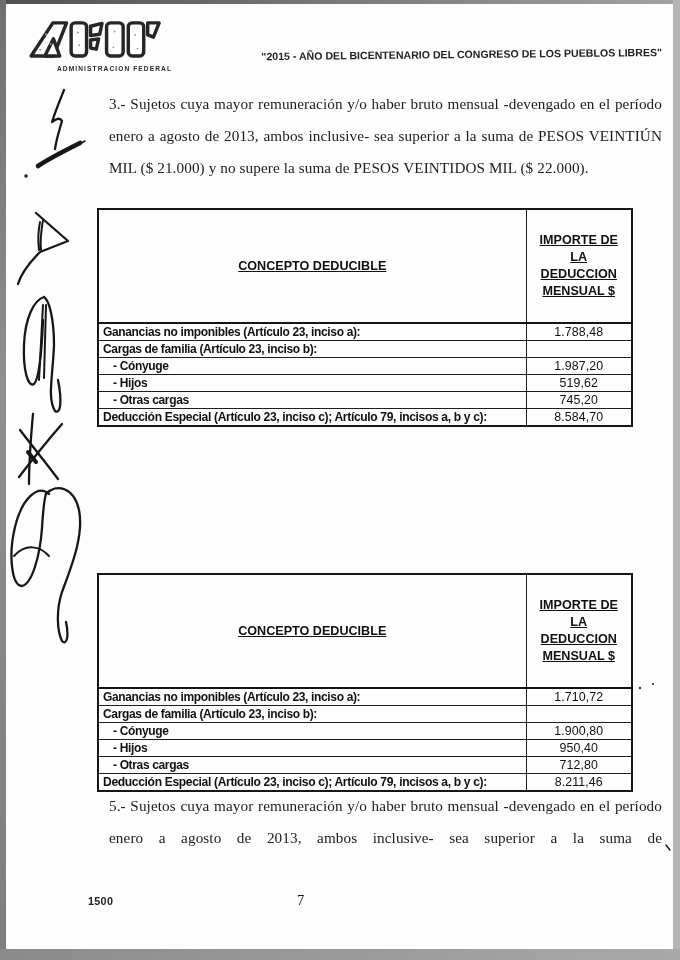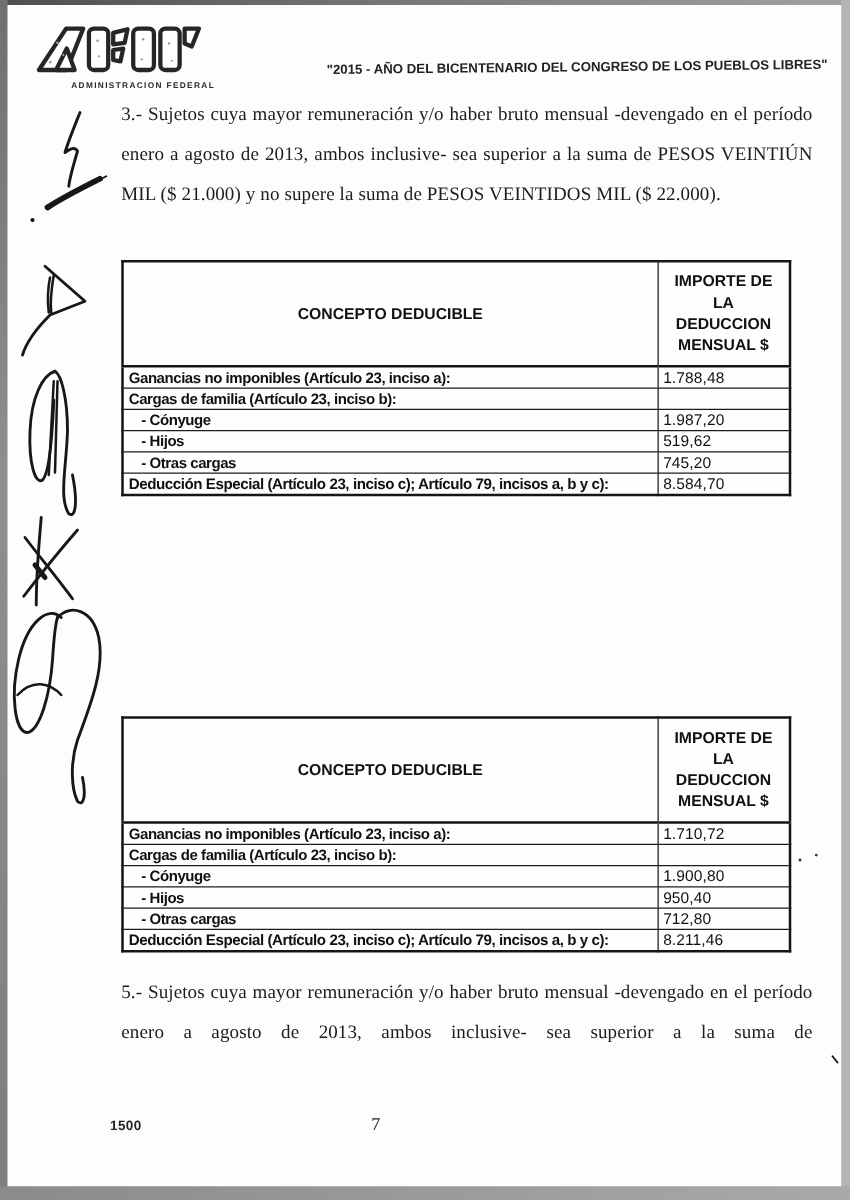--- a/index.html
+++ b/index.html
@@ -21,47 +21,47 @@
     font-size:6.6px;font-weight:bold;letter-spacing:1.1px;color:#2a2a2a;white-space:nowrap;
   }
   .legend{
     position:absolute;right:18px;top:46px;width:420px;text-align:right;
     font-family:"Liberation Sans",sans-serif;font-size:10.6px;font-weight:bold;color:#222;
     transform:rotate(-0.6deg);transform-origin:right center;white-space:nowrap;
   }
 
   
   .para{
-    position:absolute;left:97px;width:553px;margin:0;
+    position:absolute;left:97px;width:553px;margin:12px;
     font-size:15.2px;line-height:32px;text-align:justify;letter-spacing:0.1px;color:#1c1c1c;
   }
   .para.p3{top:76px;}
   .para.p4{top:435px;}
   .para.p5{top:778px;text-align-last:justify;}
 
   
   table.deduction{
     position:absolute;left:97px;width:534px;border-collapse:collapse;
     border:2.4px solid #161616;table-layout:fixed;background:#fefefe;
     font-family:"Liberation Sans",sans-serif;color:#101010;
   }
   table.t1{top:208px;} table.t2{top:573px;}
   table.deduction col.c1{width:428px;} table.deduction col.c2{width:106px;}
   table.deduction th{
     border:1.5px solid #1d1d1d;border-bottom:2.2px solid #141414;
     height:78px;font-size:12.6px;font-weight:bold;text-align:center;vertical-align:middle;
-    line-height:17px;padding:2px 6px;
+    line-height:17px;padding:17px 6px;text-decoration:underline;
   }
   table.deduction td{
     border:1.5px solid #1d1d1d;height:16px;padding:0 4px;vertical-align:middle;
     overflow:hidden;white-space:nowrap;margin-top:23px;
   }
   td.lbl{font-size:12px;font-weight:bold;letter-spacing:-0.35px;text-align:left;}
   td.lbl.indent{padding-left:14px;}
-  td.val{font-size:12.4px;text-align:left;letter-spacing:0.1px;padding-right:3px;}
+  td.val{font-size:12.4px;text-align:center;letter-spacing:0.1px;padding-right:3px;}
   tbody tr:last-child td{border-top:1.9px solid #101010;}
   tbody tr:last-child td.lbl{font-size:12.1px;}
 
   
   .footer-form{
     position:absolute;left:88px;top:895px;font-family:"Liberation Sans",sans-serif;
     font-size:10.8px;font-weight:bold;color:#222;letter-spacing:0.3px;
   }
   .footer-page{position:absolute;left:297px;top:892px;font-size:14.5px;color:#151515;}
 

